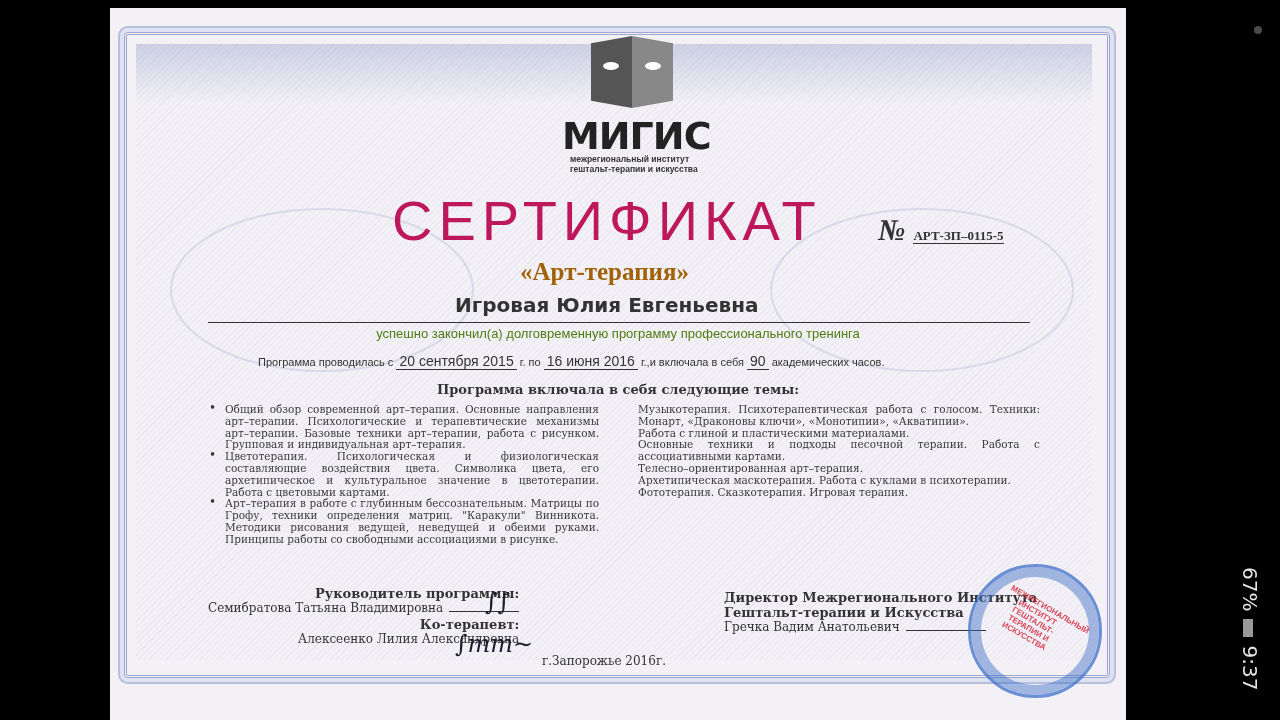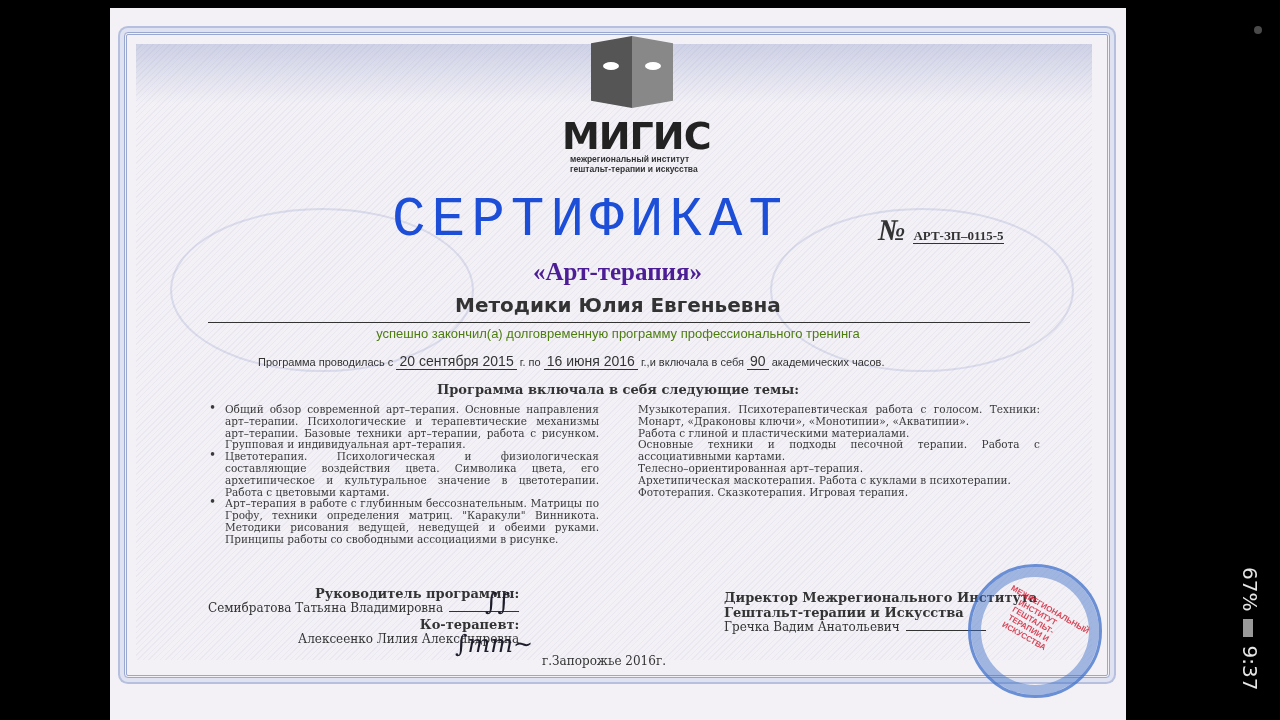--- a/index.html
+++ b/index.html
@@ -12,25 +12,25 @@
   .band-top{position:absolute;left:26px;top:36px;width:956px;height:60px;background:linear-gradient(180deg,rgba(120,135,190,0.30),rgba(120,135,190,0));}
   .eye{position:absolute;border:2px solid rgba(140,150,200,0.25);border-radius:50%;}
   .eye.l{left:60px;top:200px;width:300px;height:160px;}
   .eye.r{left:660px;top:200px;width:300px;height:160px;}
   .logo{position:absolute;left:452px;top:28px;width:140px;text-align:center;}
   .logo-book{width:82px;height:72px;margin:0 auto;position:relative;background:linear-gradient(90deg,#555 0 50%,#888 50% 100%);clip-path:polygon(0 10%,50% 0,100% 10%,100% 90%,50% 100%,0 90%);}
   .logo-book .ey{position:absolute;top:26px;width:16px;height:8px;background:#fff;border-radius:50%;}
   .logo-book .ey.a{left:12px}.logo-book .ey.b{right:12px}
   .logo-name{font-family:"DejaVu Sans",sans-serif;font-weight:bold;font-size:38px;letter-spacing:-1px;color:#222;margin-top:10px;line-height:36px;}
   .logo-sub{font-family:"Liberation Sans",sans-serif;font-weight:bold;font-size:8.5px;color:#333;line-height:10px;text-align:left;padding-left:8px;}
-  .title{position:absolute;left:282px;top:180px;font-family:Liberation Mono, monospace;font-size:56px;letter-spacing:6px;color:#1d4ed8;text-align:right;}
+  .title{position:absolute;left:282px;top:180px;font-family:Liberation Sans, sans-serif;font-size:56px;letter-spacing:6px;color:#be185d;text-align:right;}
   .num{position:absolute;left:768px;top:205px;font-family:"Liberation Serif",serif;color:#333;}
   .num .sign{font-size:30px;font-style:italic;font-weight:bold;}
   .num .val{font-size:13px;font-weight:bold;border-bottom:1.5px solid #333;margin-left:4px;}
-  .course{position:absolute;left:423px;top:250px;font-family:"Liberation Serif",serif;font-weight:bold;font-size:25px;color:#4c1d95;}
+  .course{position:absolute;left:410px;top:250px;font-family:"Liberation Serif",serif;font-weight:bold;font-size:25px;color:#a16207;}
   .person{position:absolute;left:345px;top:285px;font-family:"DejaVu Sans",sans-serif;font-weight:bold;font-size:20px;color:#333;}
   .rule{position:absolute;left:98px;top:314px;width:822px;border-top:1.5px solid #333;}
   .completed{position:absolute;left:0;width:1016px;top:318px;text-align:center;font-family:"Liberation Sans",sans-serif;font-size:13px;color:#4d7c0f;}
   .period{position:absolute;left:148px;top:345px;font-family:"Liberation Sans",sans-serif;font-size:11px;color:#333;white-space:nowrap;}
   .period .u{font-size:14px;border-bottom:1px solid #333;padding:0 3px;}
   .topics-h{position:absolute;left:0;width:1016px;top:374px;text-align:center;font-family:"DejaVu Serif",serif;font-weight:bold;font-size:13px;color:#333;}
   .col{position:absolute;top:396px;font-family:"DejaVu Serif",serif;font-size:10.5px;line-height:11.8px;color:#3a3a3a;text-align:justify;}
   .col.l{left:97px;width:392px;}
   .col.r{left:510px;width:420px;}
   .col ul{margin:0;padding:0 0 0 18px;list-style:none;}
@@ -68,21 +68,21 @@
     <div class="logo-sub">межрегиональный институт</div>
     <div class="logo-sub">гештальт-терапии и искусства</div>
   </div>
 
   <div class="title">СЕРТИФИКАТ</div>
   <div class="num">
     <span class="sign">№</span>
     <span class="val">АРТ-ЗП–0115-5</span>
   </div>
   <div class="course">«Арт-терапия»</div>
-  <div class="person">Методики Юлия Евгеньевна</div>
+  <div class="person">Игровая Юлия Евгеньевна</div>
   <div class="rule"></div>
   <div class="completed">успешно закончил(а) долговременную программу профессионального тренинга</div>
 
   <div class="period">
     <span>Программа проводилась с</span>
     <span class="u">20 сентября 2015</span>
     <span>г.  по</span>
     <span class="u">16 июня 2016</span>
     <span>г.,и включала в себя</span>
     <span class="u">90</span>

